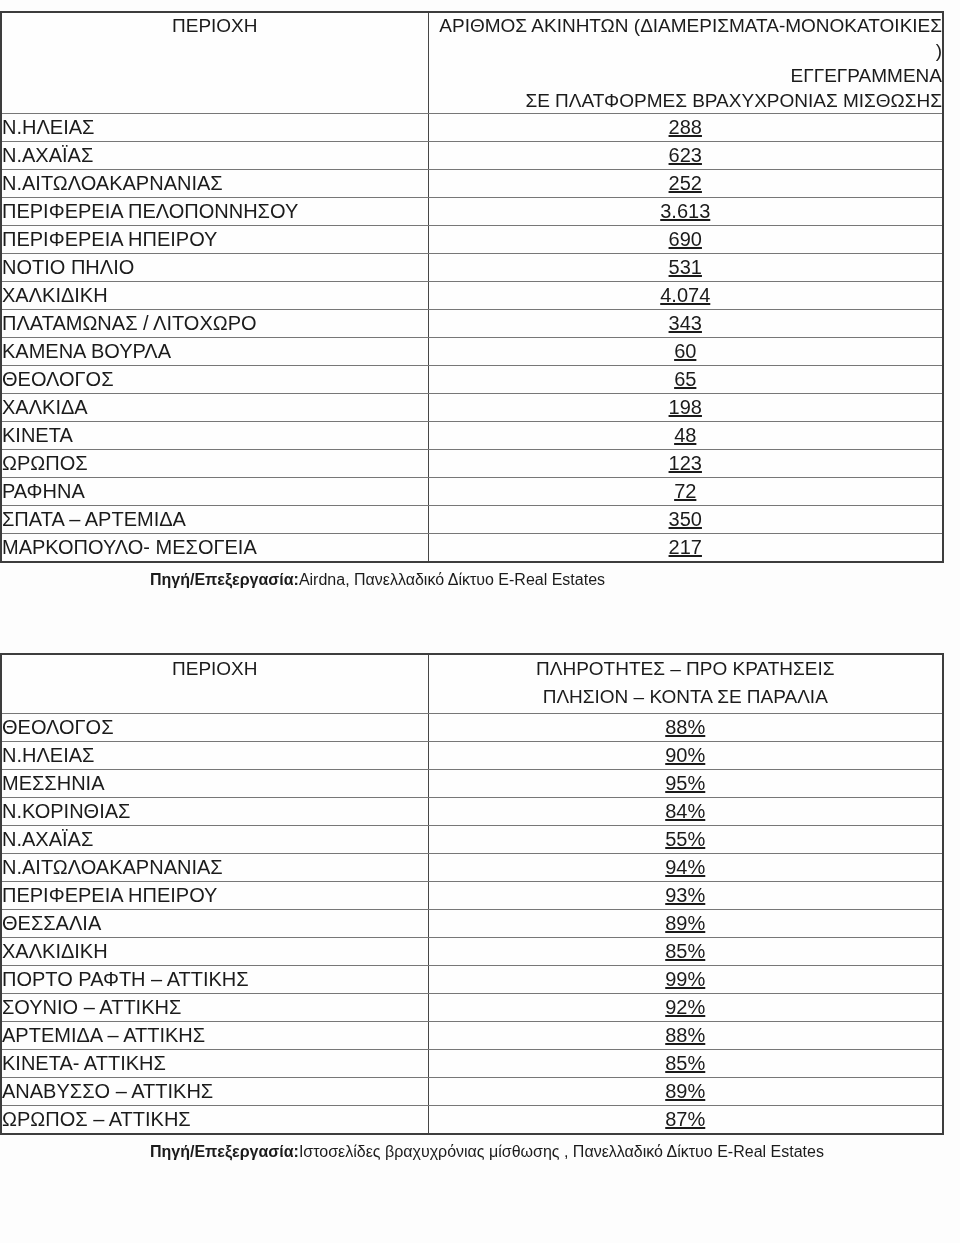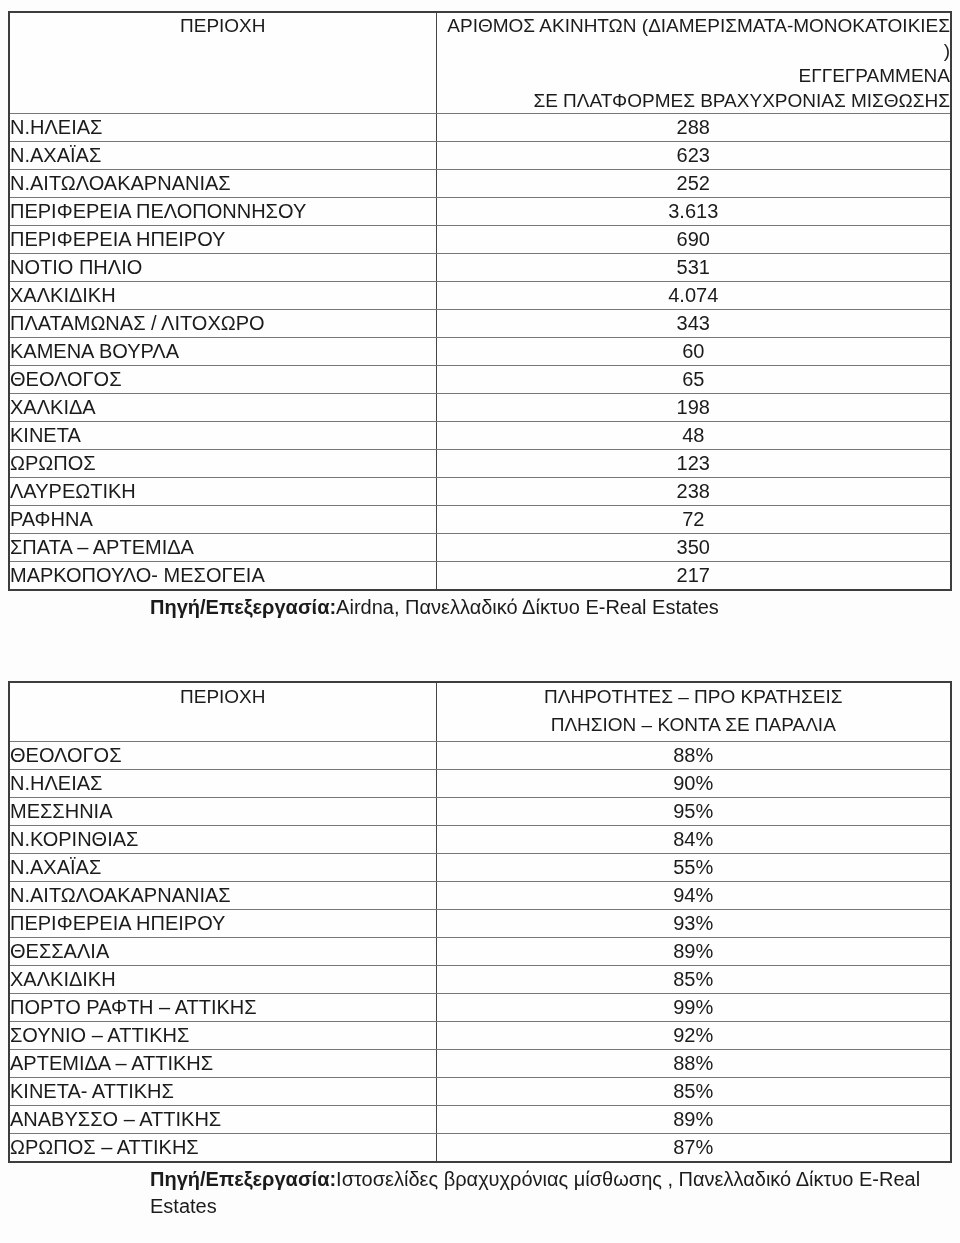--- a/index.html
+++ b/index.html
@@ -11,21 +11,20 @@
     font-family: "Liberation Sans", "DejaVu Sans", sans-serif;
     -webkit-font-smoothing: antialiased;
     overflow: hidden;
   }
   .page { position: relative; width: 960px; height: 1243px; }
 
   table.tbl {
     border-collapse: collapse;
     table-layout: fixed;
     width: 942px;
-    margin-left: 8px;
     background: #fefefe;
     border: 2px solid #3d3d3d;
   }
   col.c1 { width: 427px; }
   col.c2 { width: 515px; }
 
   .tbl th, .tbl td {
     border-top: 1px solid #777;
     border-bottom: 1px solid #777;
     padding: 0;
@@ -62,28 +61,29 @@
     line-height: 27px;
     padding-left: 13px;
     white-space: nowrap;
     overflow: hidden;
   }
   .cell-value {
     font-size: 20px;
     height: 27px;
     line-height: 27px;
     text-align: center;
+    text-decoration: underline;
   }
 
   .tbl1 { margin-top: 11px; }
   .tbl2 { margin-top: 60px; }
 
   .caption {
     margin: 3px 0 0 150px;
-    font-size: 20px;
+    font-size: 16px;
     line-height: 27px;
     width: 792px;
   }
   .caption b { font-weight: bold; }
 </style>
 </head>
 <body>
 
 <div class="page">
 
@@ -149,24 +149,20 @@
         </tr>
         <tr>
           <td class="cell-region">ΚΙΝΕΤΑ</td>
           <td class="cell-value">48</td>
         </tr>
         <tr>
           <td class="cell-region">ΩΡΩΠΟΣ</td>
           <td class="cell-value">123</td>
         </tr>
         <tr>
-          <td class="cell-region">ΛΑΥΡΕΩΤΙΚΗ</td>
-          <td class="cell-value">238</td>
-        </tr>
-        <tr>
           <td class="cell-region">ΡΑΦΗΝΑ</td>
           <td class="cell-value">72</td>
         </tr>
         <tr>
           <td class="cell-region">ΣΠΑΤΑ – ΑΡΤΕΜΙΔΑ</td>
           <td class="cell-value">350</td>
         </tr>
         <tr>
           <td class="cell-region">ΜΑΡΚΟΠΟΥΛΟ- ΜΕΣΟΓΕΙΑ</td>
           <td class="cell-value">217</td>

